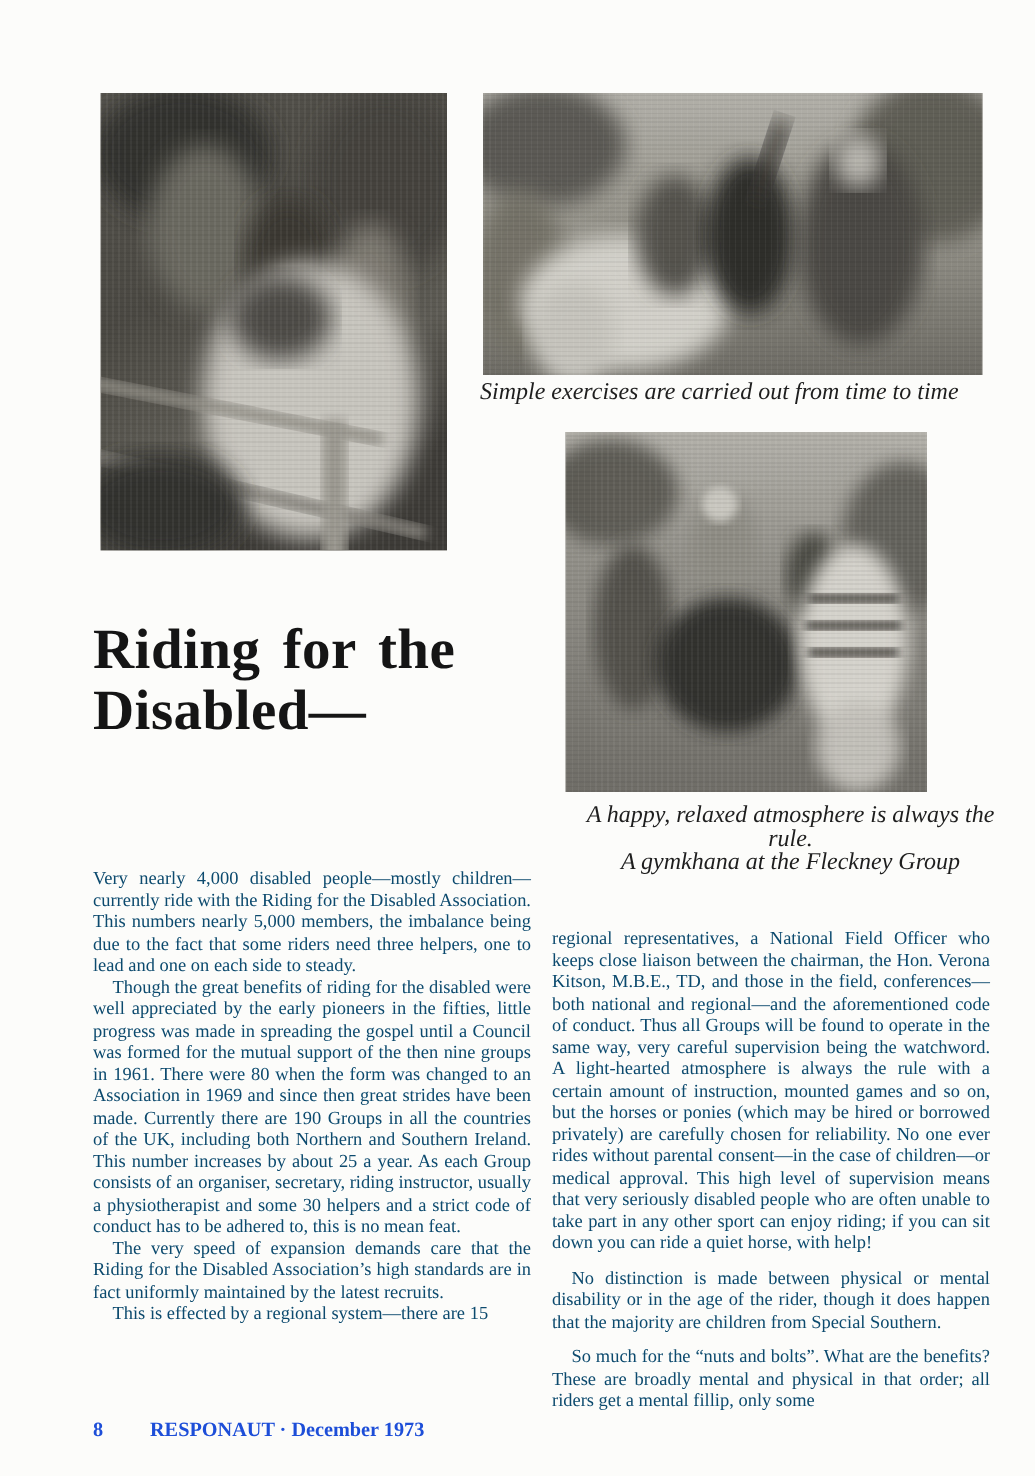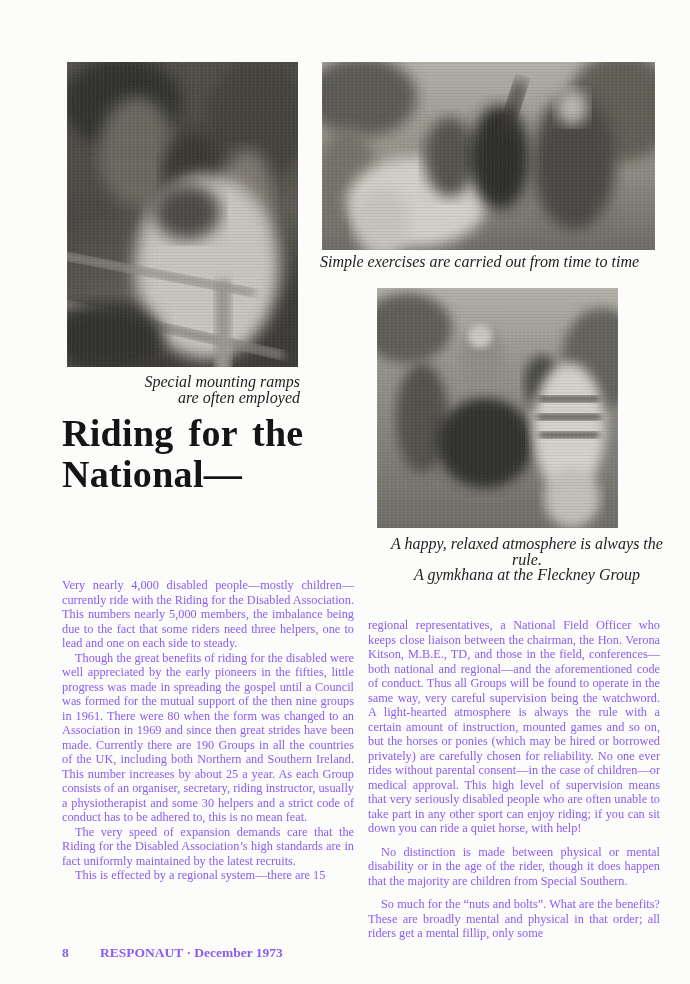--- a/index.html
+++ b/index.html
@@ -66,36 +66,36 @@
   .headline div { white-space: nowrap; }
 
   
   .column {
     position: absolute;
     top: 578px;
     width: 292px;
     font-size: 12.3px;
     line-height: 14.5px;
     text-align: justify;
-    color: #8b5cf6;
+    color: #0c4a6e;
   }
   #column-left  { left: 62px; }
   #column-right { left: 368px; margin-top: 40px; }
   .column p { margin: 0; }
   .column p.indent { text-indent: 13px; }
   .column p.spaced { margin-top: 9px; }
 
   
   .footer {
     position: absolute;
     left: 62px;
     top: 945px;
     font-size: 13.5px;
     font-weight: bold;
-    color: #8b5cf6;
+    color: #1d4ed8;
   }
   .footer .page-number { display: inline-block; width: 38px; }
 </style>
 </head>
 <body>
 
 <div class="page">
 
   <div class="photo" id="photo-mounting">
     <svg viewBox="0 0 231 305" preserveAspectRatio="none">
@@ -178,37 +178,33 @@
       <ellipse cx="108" cy="155" rx="48" ry="45" fill="#33312d" filter="url(#b6)"></ellipse>
       <ellipse cx="165" cy="95" rx="18" ry="28" fill="#4a4843" filter="url(#b6)"></ellipse>
       <ellipse cx="192" cy="140" rx="36" ry="65" fill="#d4d2cb" filter="url(#b6)"></ellipse>
       <rect x="162" y="108" width="60" height="6" fill="#45433e" filter="url(#b3)"></rect>
       <rect x="160" y="126" width="64" height="6" fill="#45433e" filter="url(#b3)"></rect>
       <rect x="162" y="144" width="60" height="6" fill="#45433e" filter="url(#b3)"></rect>
       <ellipse cx="195" cy="210" rx="28" ry="30" fill="#c2c0b9" filter="url(#b6)"></ellipse>
     </svg>
   </div>
 
-  <div class="caption" id="caption-mounting">
-    <div>Special mounting ramps</div>
-    <div>are often employed</div>
-  </div>
 
   <div class="caption" id="caption-exercises">
     <span>Simple exercises are carried out from time to time</span>
   </div>
 
   <div class="caption" id="caption-gymkhana">
     <div>A happy, relaxed atmosphere is always the rule.</div>
     <div>A gymkhana at the Fleckney Group</div>
   </div>
 
   <h1 class="headline" style="margin:0;">
     <div>Riding for the</div>
-    <div>National—</div>
+    <div>Disabled—</div>
   </h1>
 
   <div class="column" id="column-left">
     <p>Very nearly 4,000 disabled people—mostly children—currently ride with the Riding for the Disabled Association.  This numbers nearly 5,000 members, the imbalance being due to the fact that some riders need three helpers, one to lead and one on each side to steady.</p>
     <p class="indent">Though the great benefits of riding for the disabled were well appreciated by the early pioneers in the fifties, little progress was made in spreading the gospel until a Council was formed for the mutual support of the then nine groups in 1961.  There were 80 when the form was changed to an Association in 1969 and since then great strides have been made. Currently there are 190 Groups in all the countries of the UK, including both Northern and Southern Ireland.  This number increases by about 25 a year. As each Group consists of an organiser, secretary, riding instructor, usually a physiotherapist and some 30 helpers and a strict code of conduct has to be adhered to, this is no mean feat.</p>
     <p class="indent">The very speed of expansion demands care that the Riding for the Disabled Association’s high standards are in fact uniformly maintained by the latest recruits.</p>
     <p class="indent">This is effected by a regional system—there are 15</p>
   </div>
 
   <div class="column" id="column-right">

